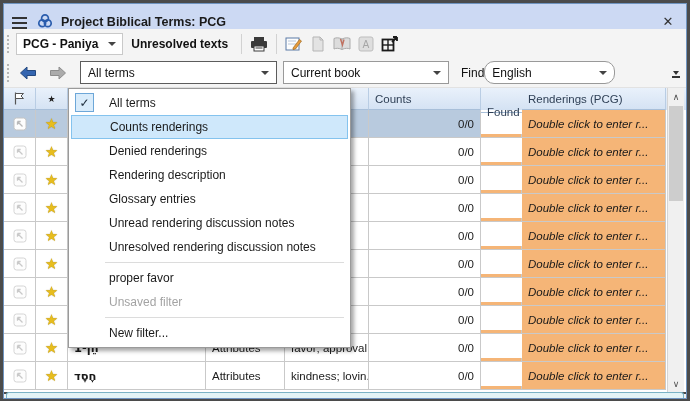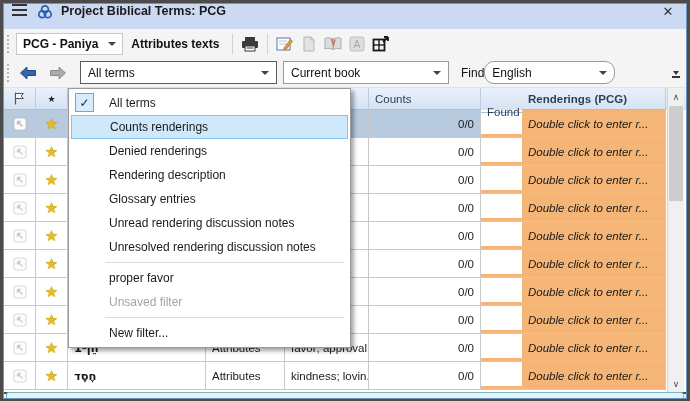--- a/index.html
+++ b/index.html
@@ -3,21 +3,21 @@
 <meta charset="utf-8">
 <style>
   * { margin:0; padding:0; box-sizing:border-box; }
   body { font-family:"Liberation Sans", sans-serif; background:#6b6b6b; }
   .screen { position:relative; width:690px; height:401px; background:#4b4b4b; overflow:hidden; }
   .window { position:absolute; left:3px; top:3px; width:684px; height:396px;
             background:#f2f2f2; border:1px solid #6f94c0; }
 
   
   .titlebar { position:absolute; left:0; top:0; right:0; height:25px; background:#ccd9f3;
-              display:flex; align-items:flex-start; padding:0 8px; }
+              display:flex; align-items:flex-end; padding:0 8px; }
   .hamburger { width:15px; display:flex; flex-direction:column; gap:3px; margin-right:10px; cursor:pointer; }
   .hamburger div { height:2px; background:#333; }
   .app-logo { margin-right:8px; display:flex; }
   .title-text { font-size:12.5px; font-weight:600; color:#1a1a1a; }
   .close-btn { margin-left:auto; font-size:13px; color:#333; width:20px; text-align:center; cursor:pointer; }
 
   
   .toolbar { position:absolute; left:0; right:0; background:#f4f4f4; display:flex; align-items:center; }
   .toolbar1 { top:25px; height:29px; }
   .toolbar2 { top:54px; height:30px; border-bottom:1px solid #e2e2e2; }
@@ -112,21 +112,21 @@
     <span class="title-text">Project Biblical Terms: PCG</span>
     <span class="close-btn">✕</span>
   </div>
 
   <div class="toolbar toolbar1">
     <div class="grip"></div>
     <div class="dropdown-btn">
       <span>PCG - Paniya</span>
       <span class="dd-arrow"></span>
     </div>
-    <div class="flat-btn">Attributes texts</div>
+    <div class="flat-btn">Unresolved texts</div>
     <div class="tb-sep"></div>
     <div class="icon-btn">
       <svg width="18" height="16" viewBox="0 0 18 16">
         <rect x="4" y="1" width="10" height="4" fill="#3a3a3a"></rect>
         <rect x="1" y="5" width="16" height="7" rx="1" fill="#3a3a3a"></rect>
         <rect x="4" y="10" width="10" height="5" fill="#fff" stroke="#3a3a3a"></rect>
         <line x1="5.5" y1="12" x2="12.5" y2="12" stroke="#3a3a3a"></line>
       </svg>
     </div>
     <div class="tb-sep"></div>
@@ -209,21 +209,21 @@
         </svg>
       </div>
       <div class="cell c-star">
         <span class="hdr-star">★</span>
       </div>
       <div class="cell c-term"></div>
       <div class="cell c-cat"></div>
       <div class="cell c-gloss"></div>
       <div class="cell c-counts" style="justify-content:flex-start;">Counts</div>
       <div class="cell c-found" style="background:none;font-style:normal;">Found</div>
-      <div class="cell c-rend" style="background:none;font-style:normal;color:#2e3f55;font-weight:bold;">Renderings (PCG)</div>
+      <div class="cell c-rend" style="background:none;font-style:normal;color:#2e3f55;">Renderings (PCG)</div>
     </div>
 
     <div class="trow selected">
       <div class="cell c-flag">
             <svg width="14" height="14" viewBox="0 0 14 14">
               <rect x="1" y="1" width="12" height="12" rx="2.5" fill="#fdfdfd" stroke="#c4c4c4"></rect>
               <path d="M9.5 9.5 L4.5 4.5 M4.5 4.5 h3.2 M4.5 4.5 v3.2" stroke="#b9b9b9" stroke-width="1.3" fill="none"></path>
             </svg>
           </div>
       <div class="cell c-star">

